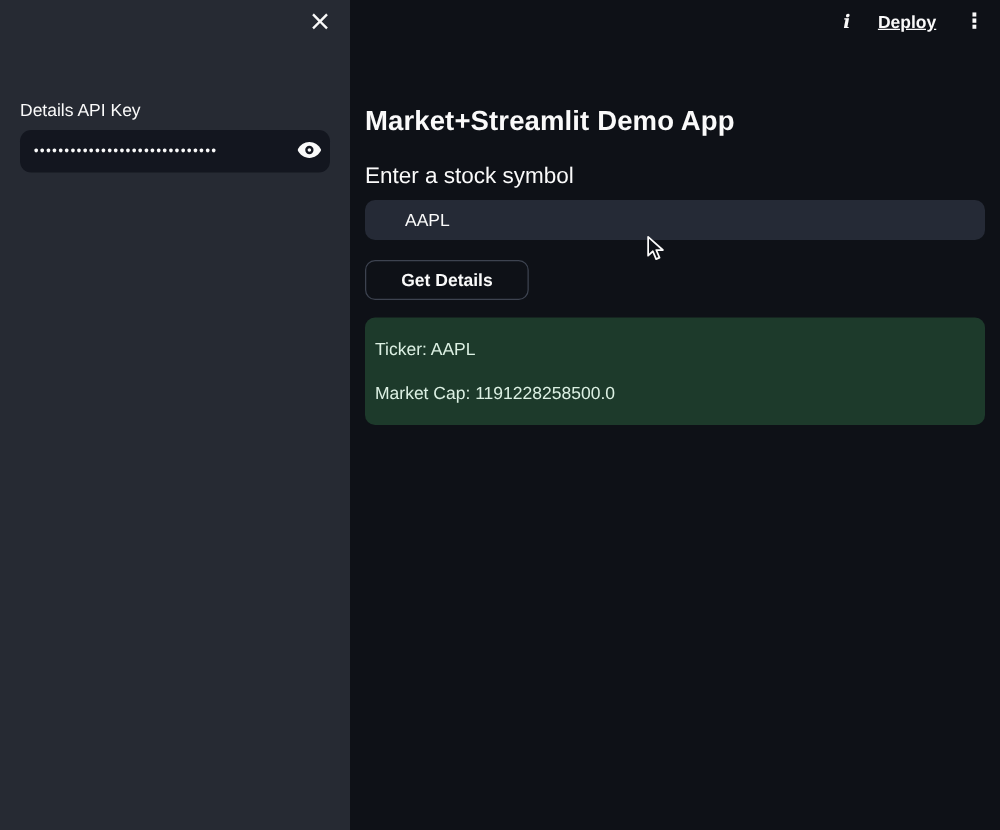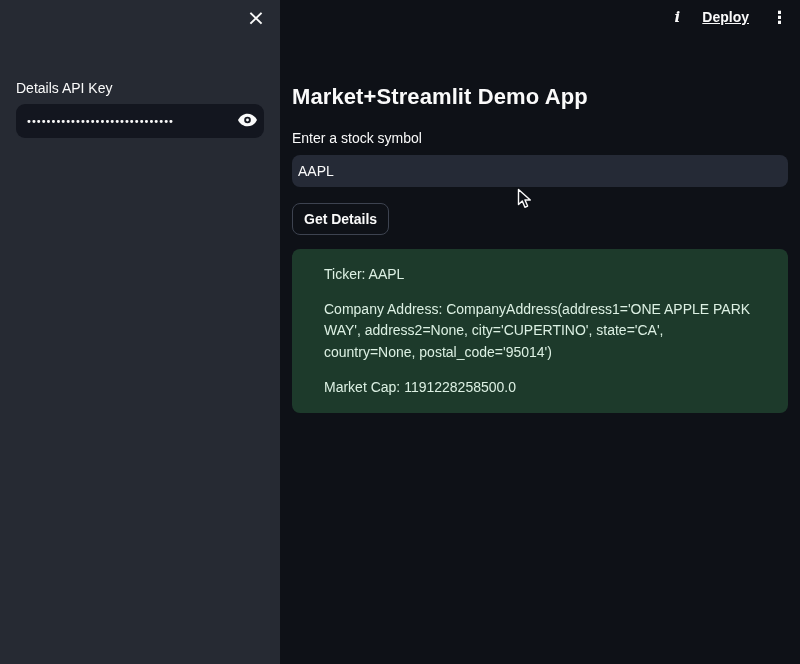--- a/index.html
+++ b/index.html
@@ -67,41 +67,41 @@
     color: var(--text, #fafafa); font-size: 17px; font-weight: 700; line-height: 1;
     font-family: "DejaVu Sans", sans-serif;
   }
 
   .content { padding: 84px 12px 0 12px; }
   .page-title {
     color: var(--text, #fafafa); font-size: 22px; font-weight: 700;
     letter-spacing: 0.1px; margin-bottom: 20px;
   }
   .field-label {
-    display: block; color: var(--text, #fafafa); font-size: 14px; margin-bottom: 9px;
+    display: block; color: var(--text, #fafafa); font-size: 18px; margin-bottom: 9px;
   }
   .symbol-input {
     width: 100%; height: 32px; border: none; outline: none;
     background: var(--main-input-bg, #252a36);
     border-radius: 8px; color: var(--text, #fafafa);
-    font-size: 14px; padding: 0 6px;
+    font-size: 14px; padding: 0 32px;
     font-family: "Liberation Sans", sans-serif;
   }
   .details-btn {
     margin-top: 16px;
     background: var(--main-bg, #0e1117);
     border: 1px solid var(--button-border, #3d4350);
     border-radius: 8px; color: var(--text, #fafafa);
-    font-size: 14px; font-weight: 600; padding: 7px 11px; cursor: pointer;
+    font-size: 14px; font-weight: 600; padding: 7px 28px; cursor: pointer;
     font-family: "Liberation Sans", sans-serif;
   }
   .success-box {
     margin-top: 14px;
     background: var(--success-bg, #1d3a2b);
-    border-radius: 8px; padding: 15px 32px;
+    border-radius: 8px; padding: 15px 8px;
     color: var(--success-text, #dcf0e3);
     font-size: 14px; line-height: 1.55;
   }
   .success-box p + p { margin-top: 13px; }
 
   
   .cursor { position: absolute; left: 517px; top: 188px; pointer-events: none; }
 </style>
 </head>
 <body>
@@ -141,21 +141,20 @@
     <div class="content">
       <h1 class="page-title">Market+Streamlit Demo App</h1>
 
       <label class="field-label">Enter a stock symbol</label>
       <input class="symbol-input" type="text" value="AAPL" style="">
 
       <button class="details-btn">Get Details</button>
 
       <div class="success-box">
         <p>Ticker: AAPL</p>
-        <p>Company Address: CompanyAddress(address1='ONE APPLE PARK WAY', address2=None, city='CUPERTINO', state='CA', country=None, postal_code='95014')</p>
         <p>Market Cap: 1191228258500.0</p>
       </div>
     </div>
   </main>
 
   <div class="cursor">
     <svg width="15" height="22" viewBox="0 0 15 22">
       <path d="M1.5 1.5 L1.5 16.5 L5.3 13 L7.9 19.3 L10.6 18.1 L8 12 L13.3 12 Z" fill="#0e1117" stroke="#fafafa" stroke-width="1.4" stroke-linejoin="round"></path>
     </svg>
   </div>

